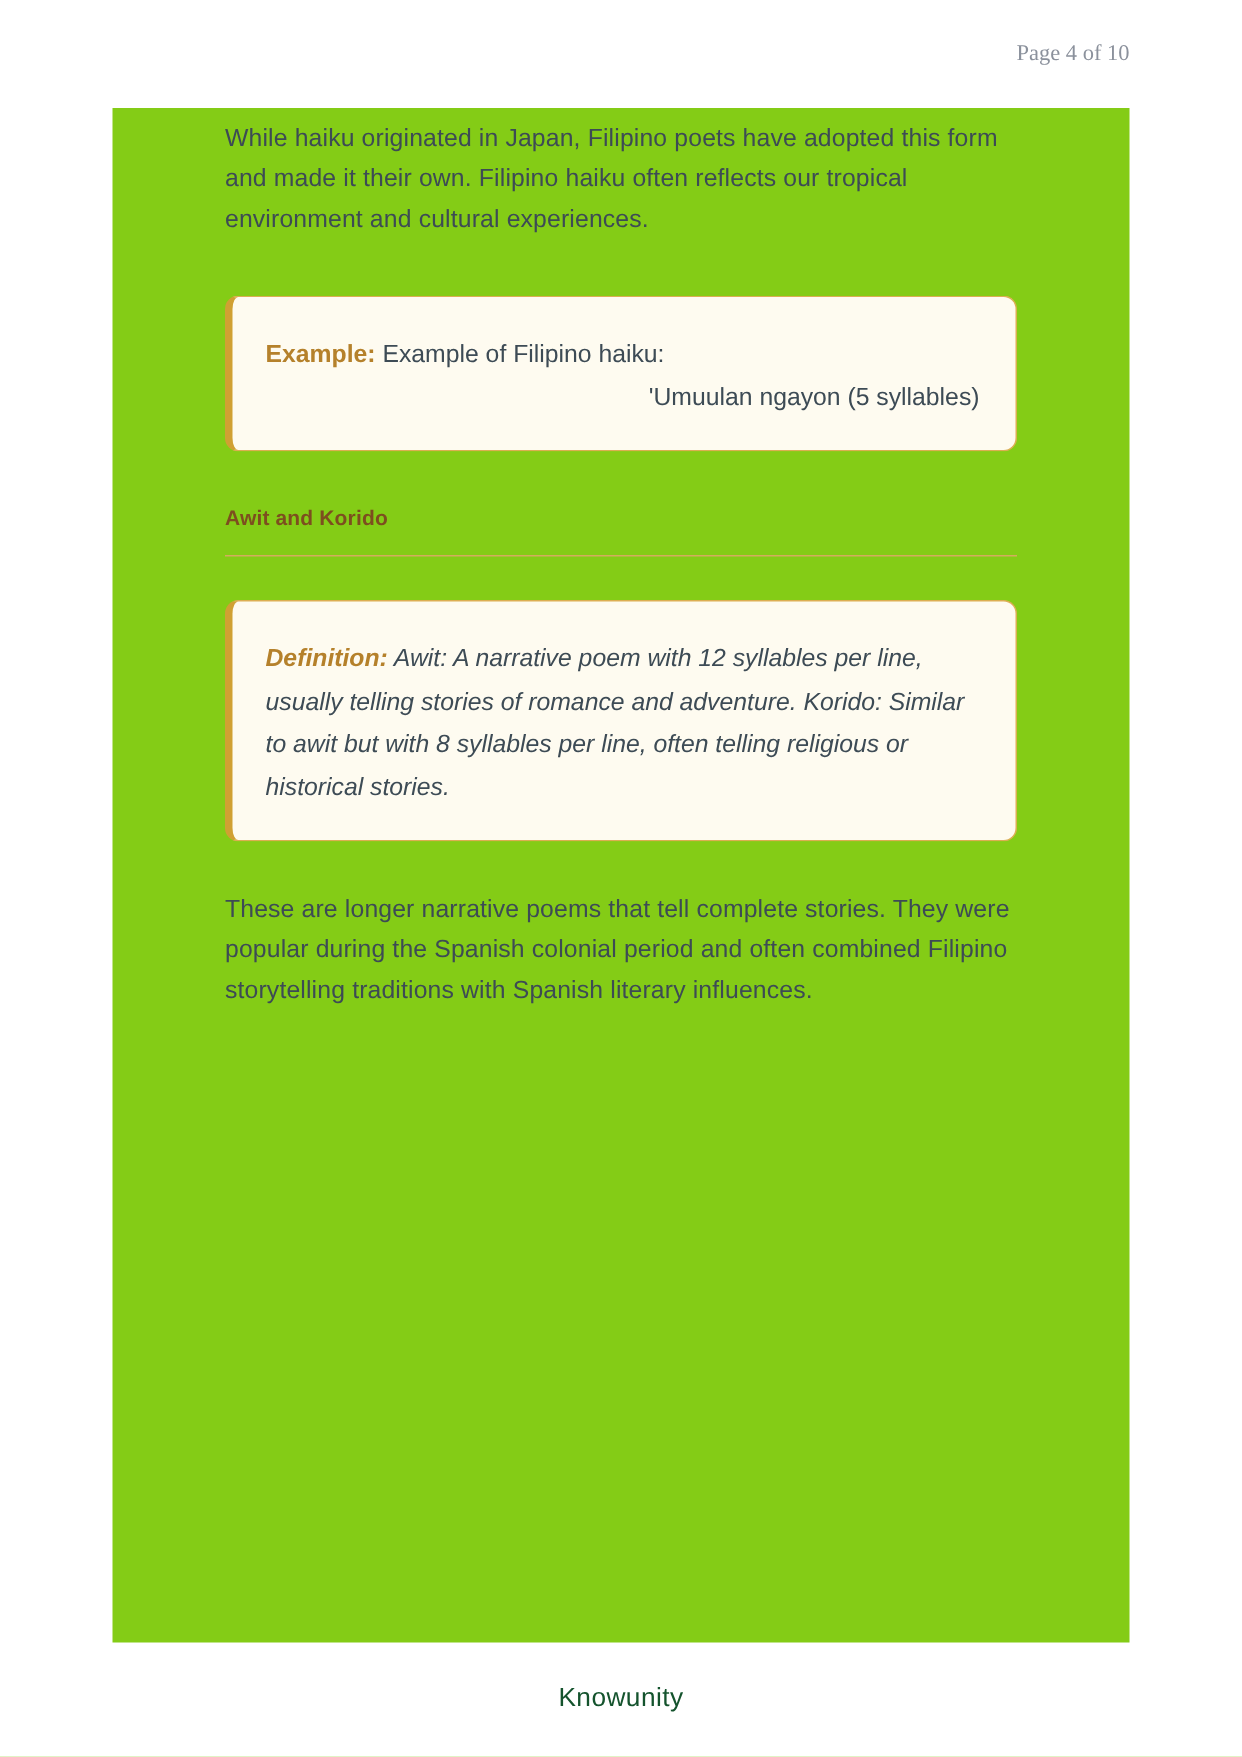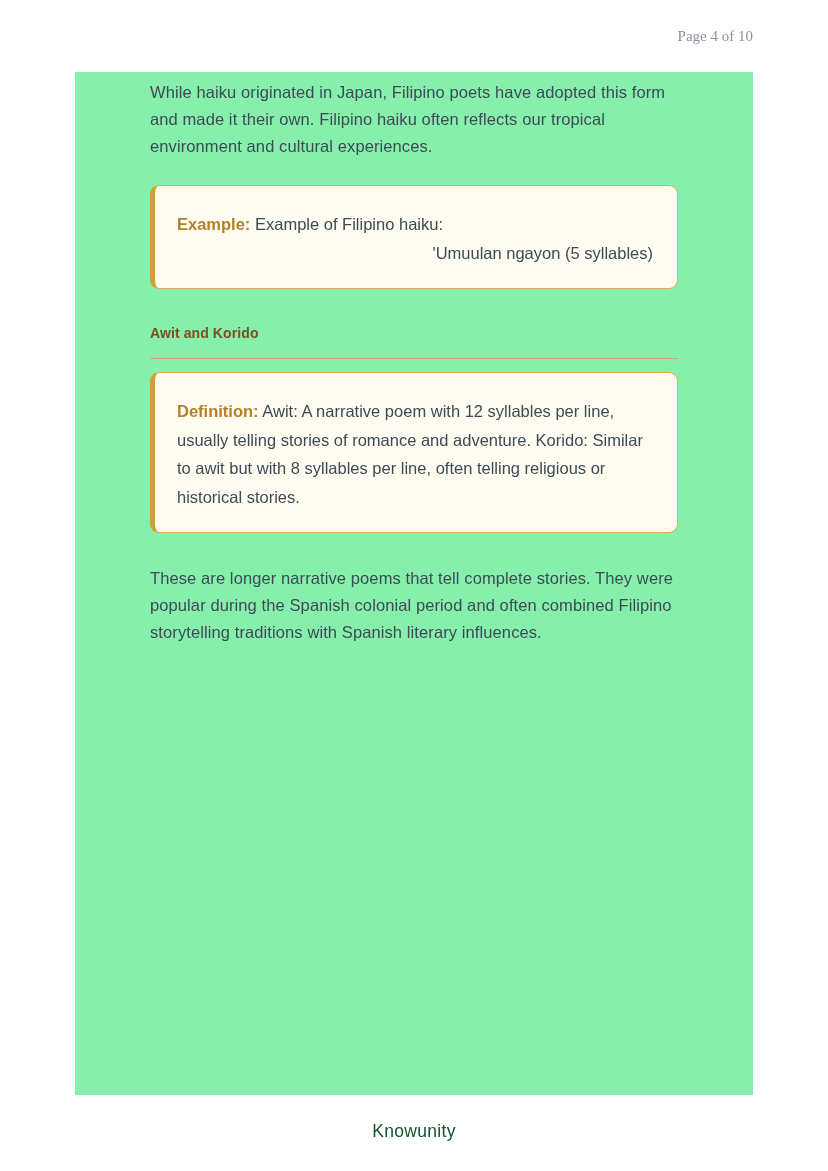--- a/index.html
+++ b/index.html
@@ -18,37 +18,37 @@
     font-size: 15px;
     color: #8b919c;
   }
 
   .sheet {
     position: absolute;
     left: 75px;
     top: 72px;
     width: 678px;
     height: 1023px;
-    background: #86efac;
+    background: #84cc16;
   }
 
   .sheet-inner {
     padding: 7px 75px 0 75px;
     color: #3d4b55;
     font-size: 16.5px;
     line-height: 27px;
   }
 
   .paragraph {
     margin: 0;
     letter-spacing: 0.1px;
   }
 
   .callout-box {
-    margin-top: 25px;
+    margin-top: 37px;
     background: #fefbf0;
     border: 1.5px solid #dcae52;
     border-left: 5px solid #d0a033;
     border-radius: 9px;
     padding: 24px 24px 21px 22px;
     line-height: 28.5px;
   }
 
   .callout-label {
     font-weight: bold;
@@ -64,21 +64,21 @@
     color: #7d4e1f;
     letter-spacing: 0.1px;
   }
 
   .heading-rule {
     border: none;
     border-top: 1.5px solid #d4ac5e;
     margin-top: 11px;
   }
 
-  .definition-box { margin-top: 13px; }
+  .definition-box { margin-top: 29px; font-style: italic; }
 
   .closing-paragraph { margin-top: 32px; }
 
   .footer-brand {
     position: absolute;
     top: 1121px;
     left: 0;
     width: 100%;
     text-align: center;
     font-size: 17.5px;

